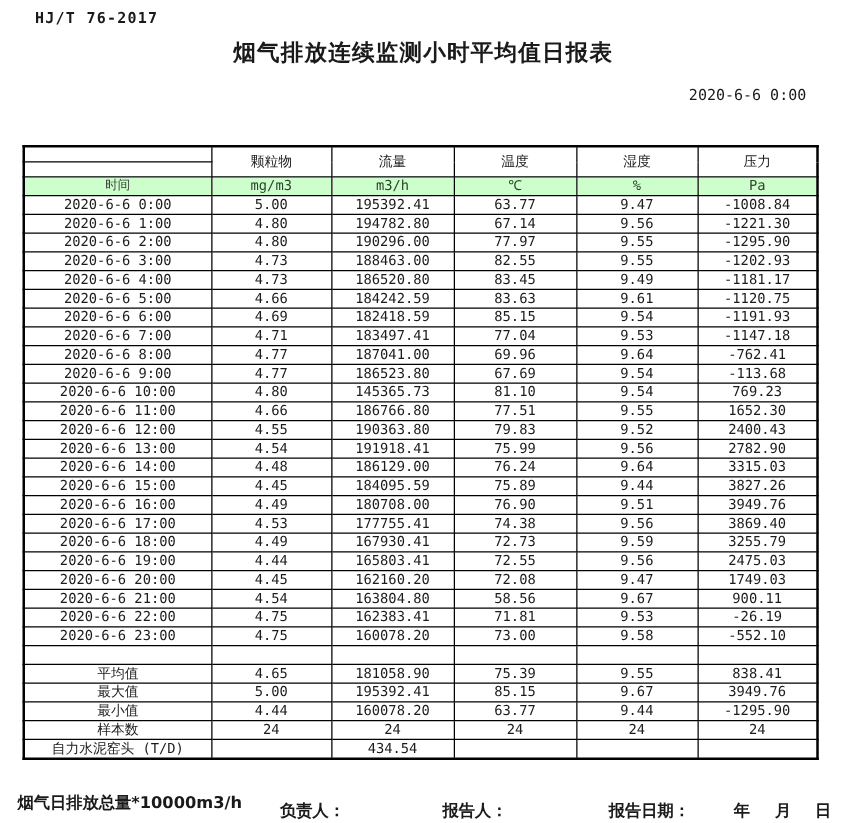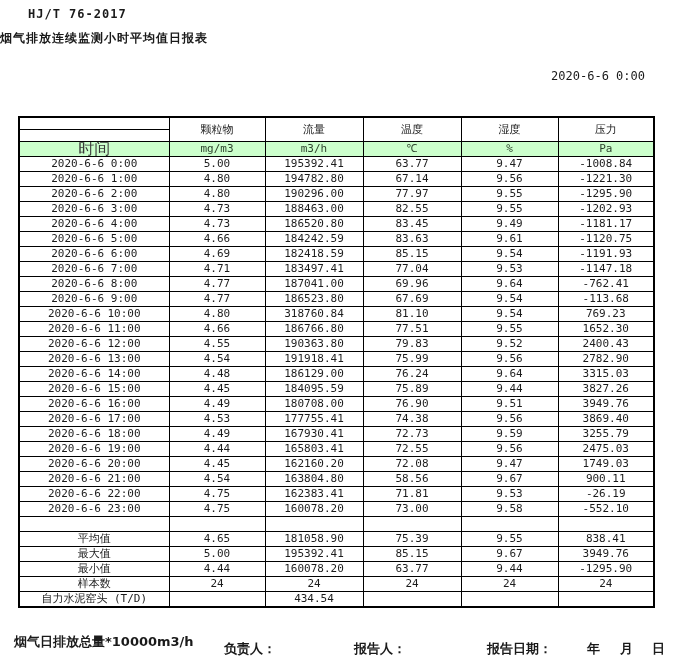--- a/index.html
+++ b/index.html
@@ -9,21 +9,21 @@
     font-family:"DejaVu Sans", "Liberation Sans", sans-serif;
     color:#1a1a1a;
   }
   .doc-code {
     position:absolute; left:28px; top:7px;
     font-size:12px; font-weight:bold; letter-spacing:1px;
     font-family:"DejaVu Sans Mono", "Liberation Mono", monospace;
   }
   .title {
     position:absolute; left:0; top:30px; width:100%;
-    font-size:12px; font-weight:bold; letter-spacing:1px;
+    text-align:center; font-size:18px; font-weight:bold; letter-spacing:1px;
   }
   .meta-line { position:absolute; left:18px; right:30px; top:68px; height:16px; }
   .source { font-size:13px; font-weight:bold; }
   .source-name { margin-left:14px; }
   .report-dt {
     position:absolute; right:2px; top:1px; font-size:12px;
     font-family:"DejaVu Sans Mono", "Liberation Mono", monospace;
   }
   table.report {
     position:absolute; left:18px; top:116px; width:636px;
@@ -37,21 +37,21 @@
     color:#1c1c1c;
   }
   tr.hdr-sub td { height:11px; line-height:11px; }
   td.col-label {
     font-family:"DejaVu Sans", "Liberation Sans", sans-serif;
     font-size:12px; color:#111;margin-left:44px;
   }
   tr.unit-row td { background:#ccffcc; height:14px; color:#2d442d; }
   tr.unit-row td.time-header {
     font-family:"DejaVu Sans", "Liberation Sans", sans-serif;
-    font-size:16px; color:#3a3a3a;
+    font-size:10px; color:#3a3a3a;
   }
   td.time-cell { color:#3c3c3c; }
   td.label-cell {
     font-family:"DejaVu Sans", "Liberation Sans", sans-serif;
     font-size:12px; color:#2e2e2e;
   }
   .footer-note {
     position:absolute; left:14px; top:621px;
     font-size:13px; font-weight:bold;margin-top:12px;
   }
@@ -182,21 +182,21 @@
         <td class="time-cell">2020-6-6 9:00</td>
         <td>4.77</td>
         <td>186523.80</td>
         <td>67.69</td>
         <td>9.54</td>
         <td>-113.68</td>
       </tr>
       <tr>
         <td class="time-cell">2020-6-6 10:00</td>
         <td>4.80</td>
-        <td>318760.84</td>
+        <td>145365.73</td>
         <td>81.10</td>
         <td>9.54</td>
         <td>769.23</td>
       </tr>
       <tr>
         <td class="time-cell">2020-6-6 11:00</td>
         <td>4.66</td>
         <td>186766.80</td>
         <td>77.51</td>
         <td>9.55</td>

